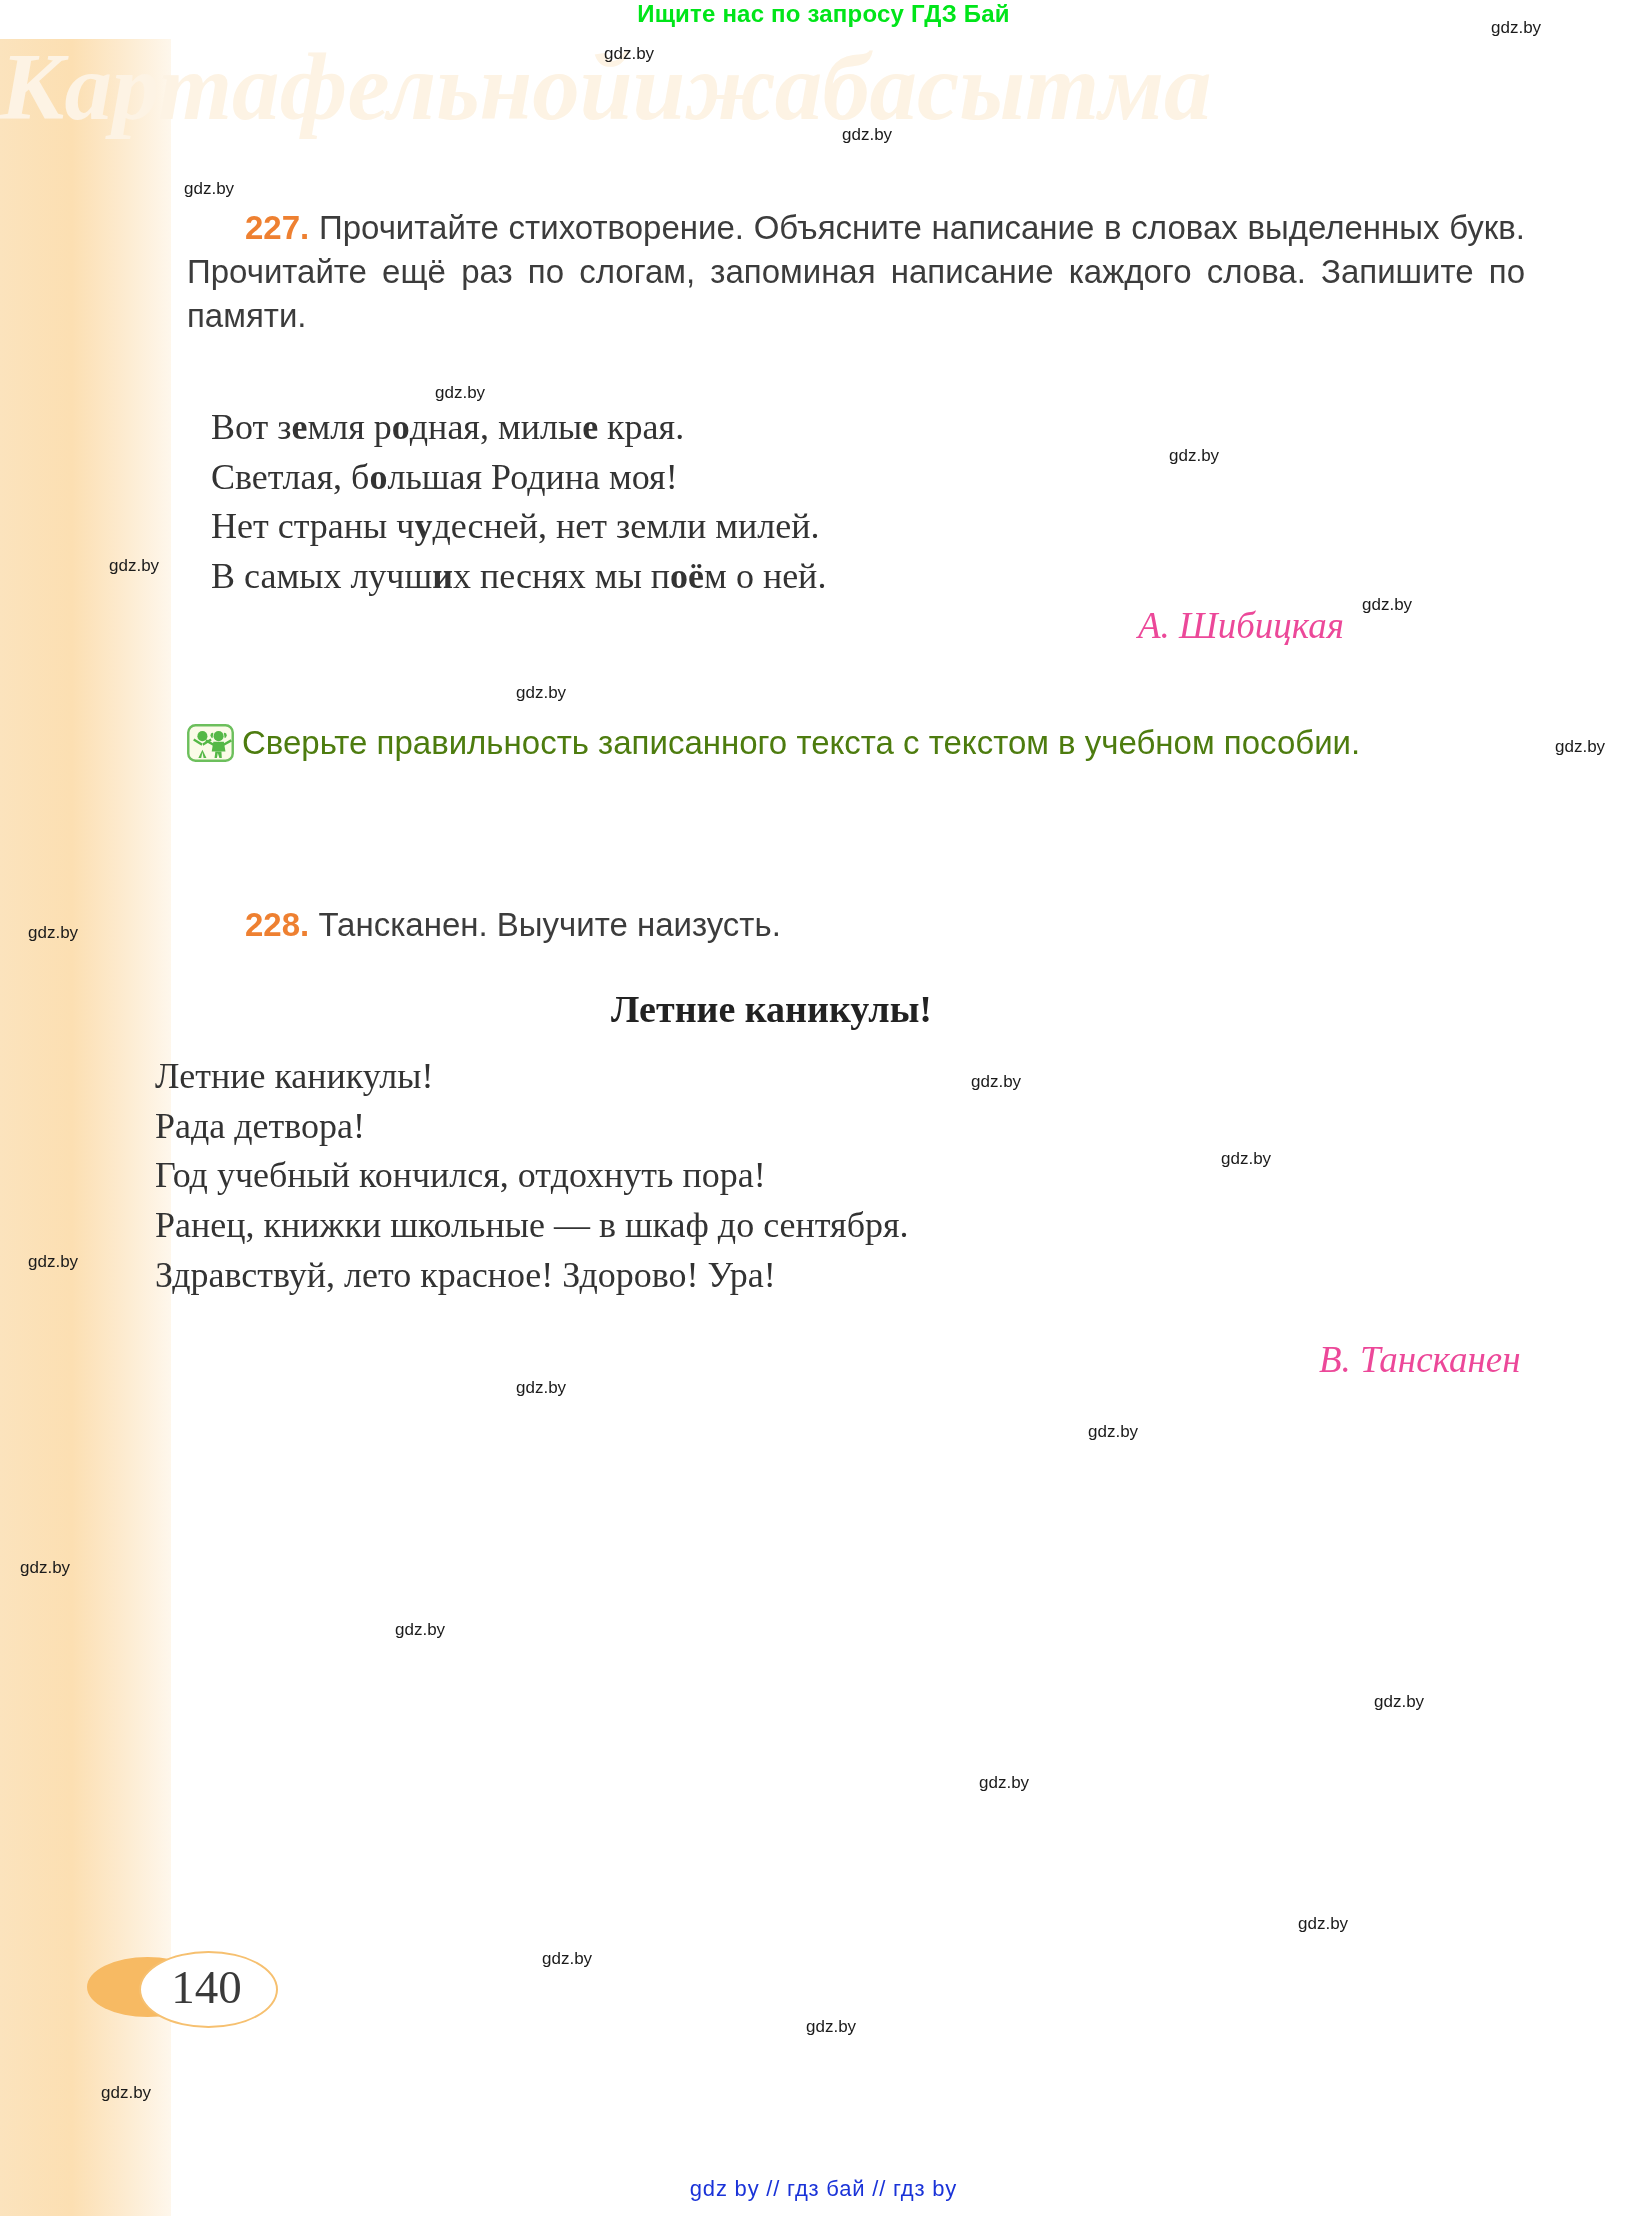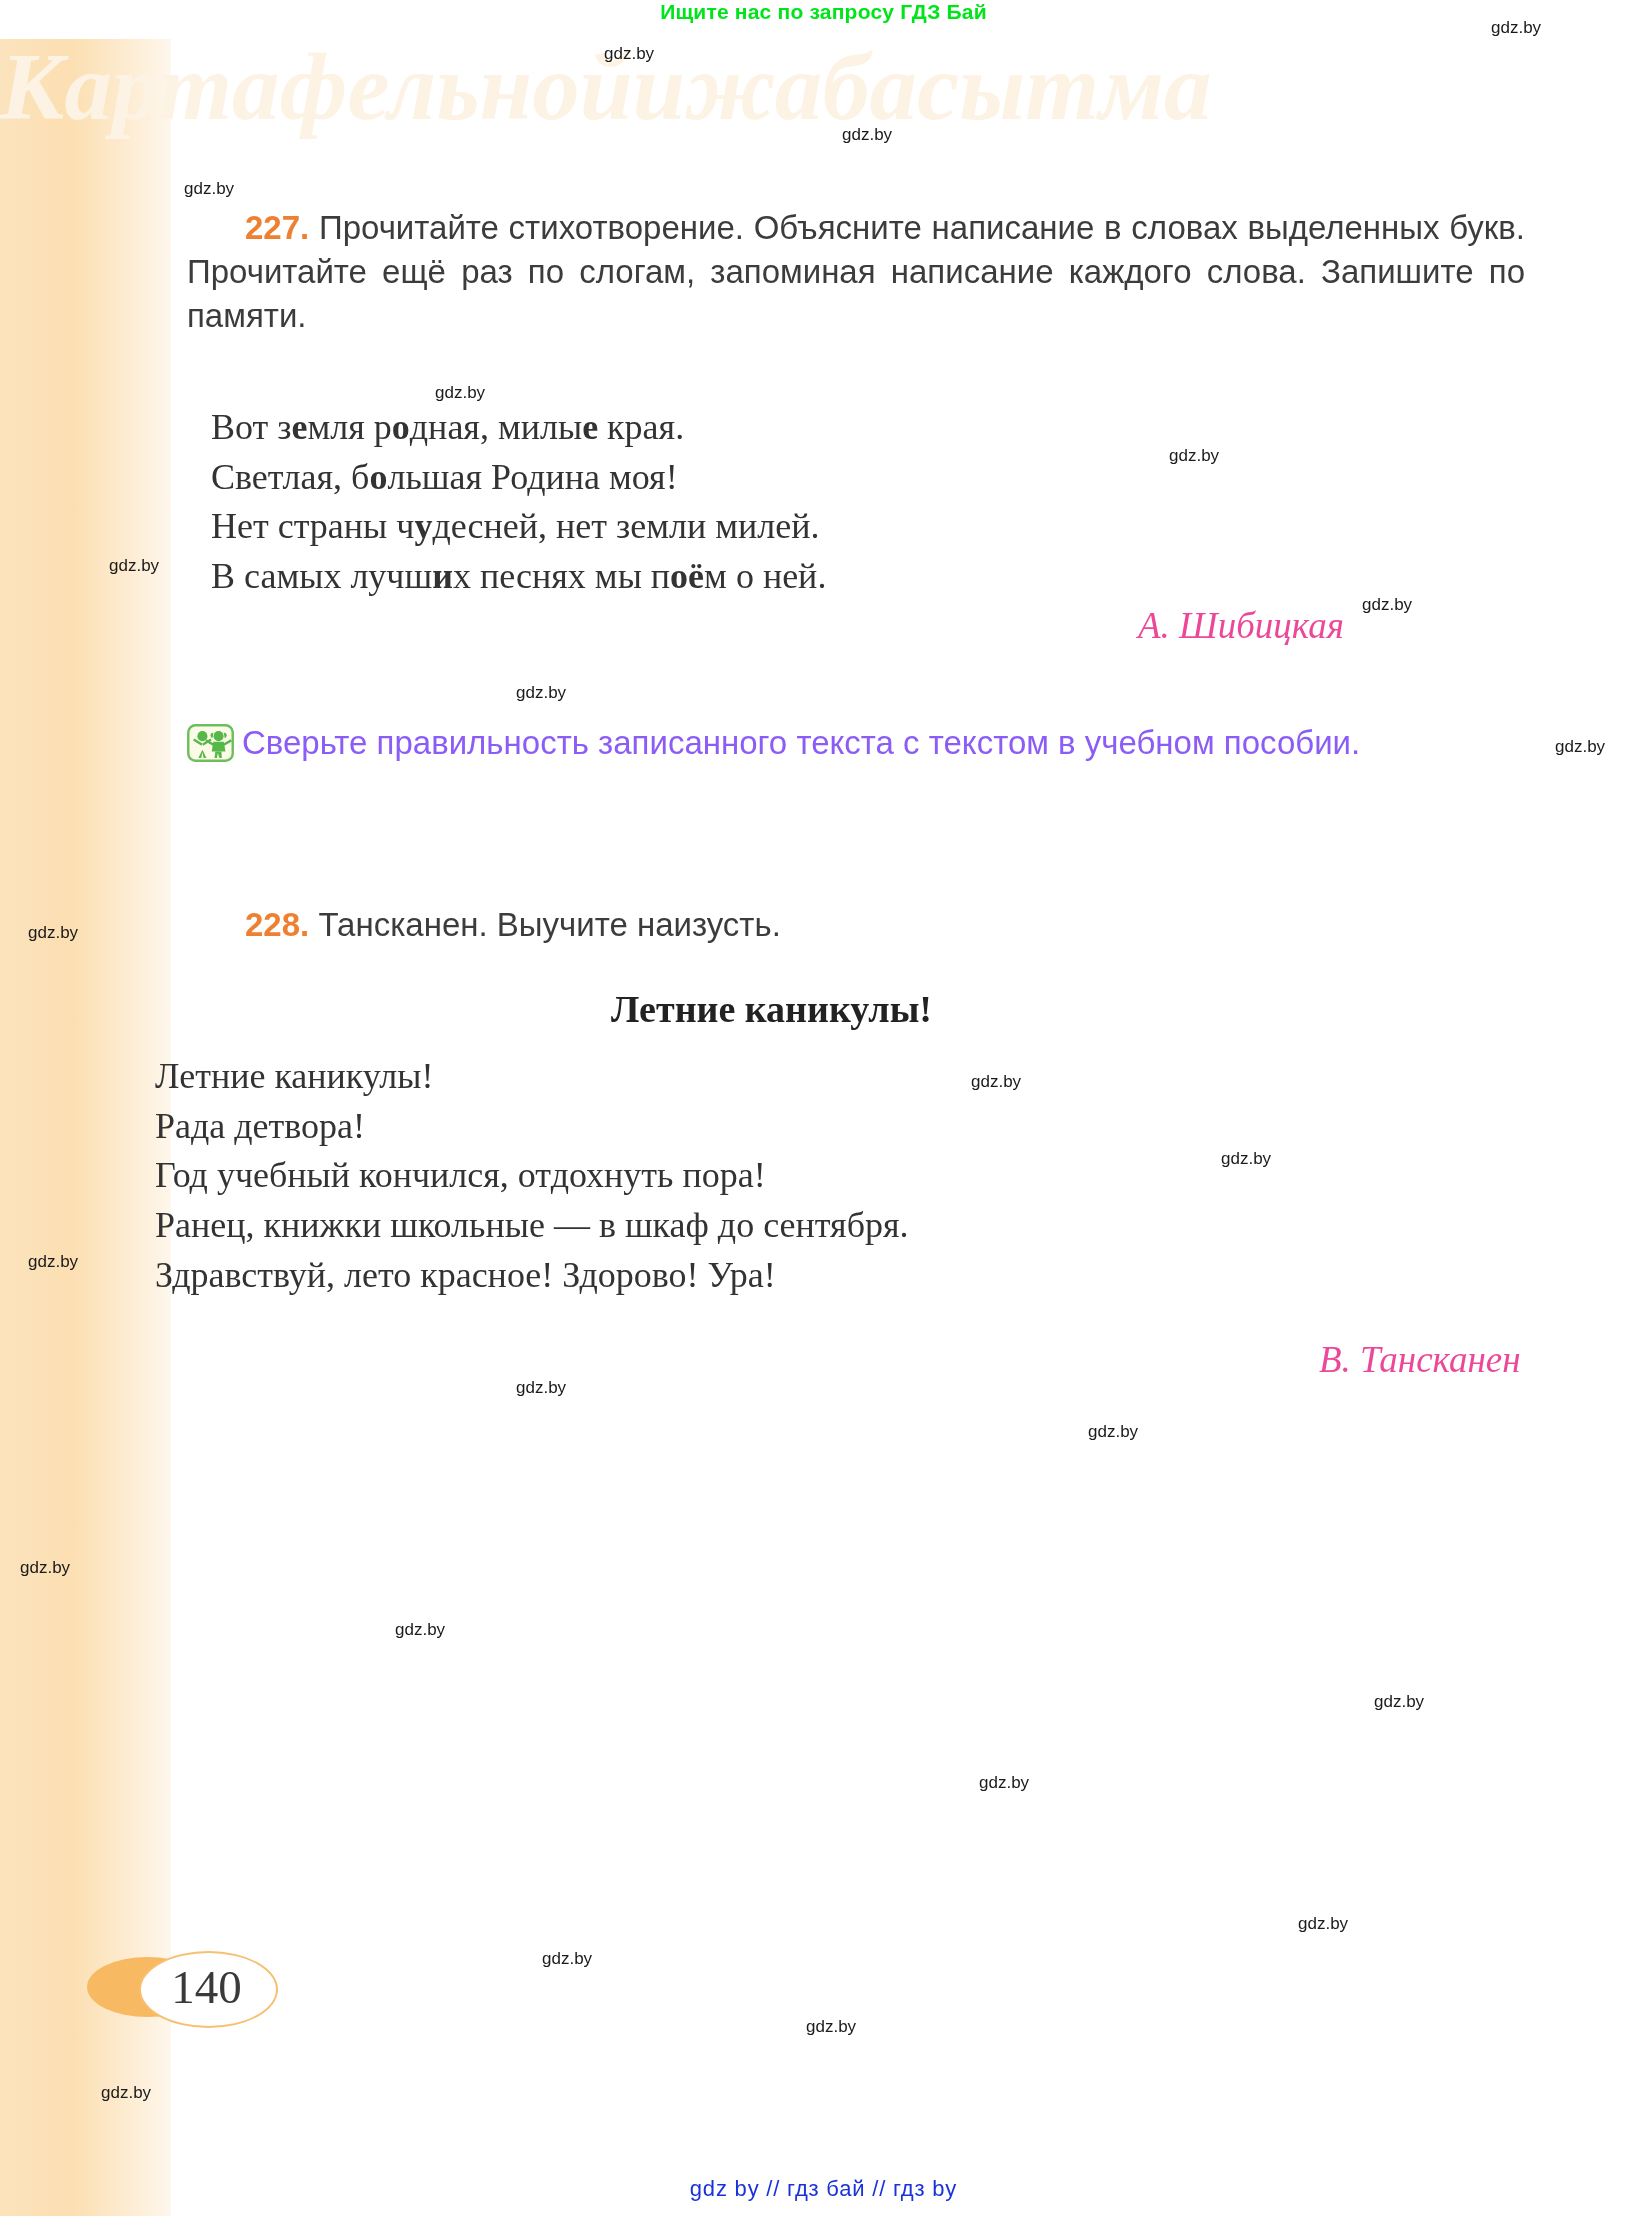--- a/index.html
+++ b/index.html
@@ -45,21 +45,21 @@
   }
 
   
   .promo {
     position: absolute;
     left: 0;
     top: 0;
     width: 1647px;
     text-align: center;
     color: #00e519;
-    font-size: 21px;
+    font-size: 24px;
     font-weight: bold;
     letter-spacing: 0.2px;
   }
 
   
   .footer {
     position: absolute;
     left: 0;
     bottom: 14.5px;
     width: 1647px;
@@ -123,21 +123,21 @@
   }
 
   .note {
     position: absolute;
     left: 0px;
     top: 721px;
     width: 1338px;
     font-family: "Liberation Sans", sans-serif;
     font-size: 33px;
     line-height: 1.33;
-    color: #8b5cf6;
+    color: #4d7c0f;
   }
   .kids-icon {
     display: inline-block;
     vertical-align: -8px;
     width: 47px;
     height: 38px;
     margin-right: 8px;
   }
 
   .poem-title {

